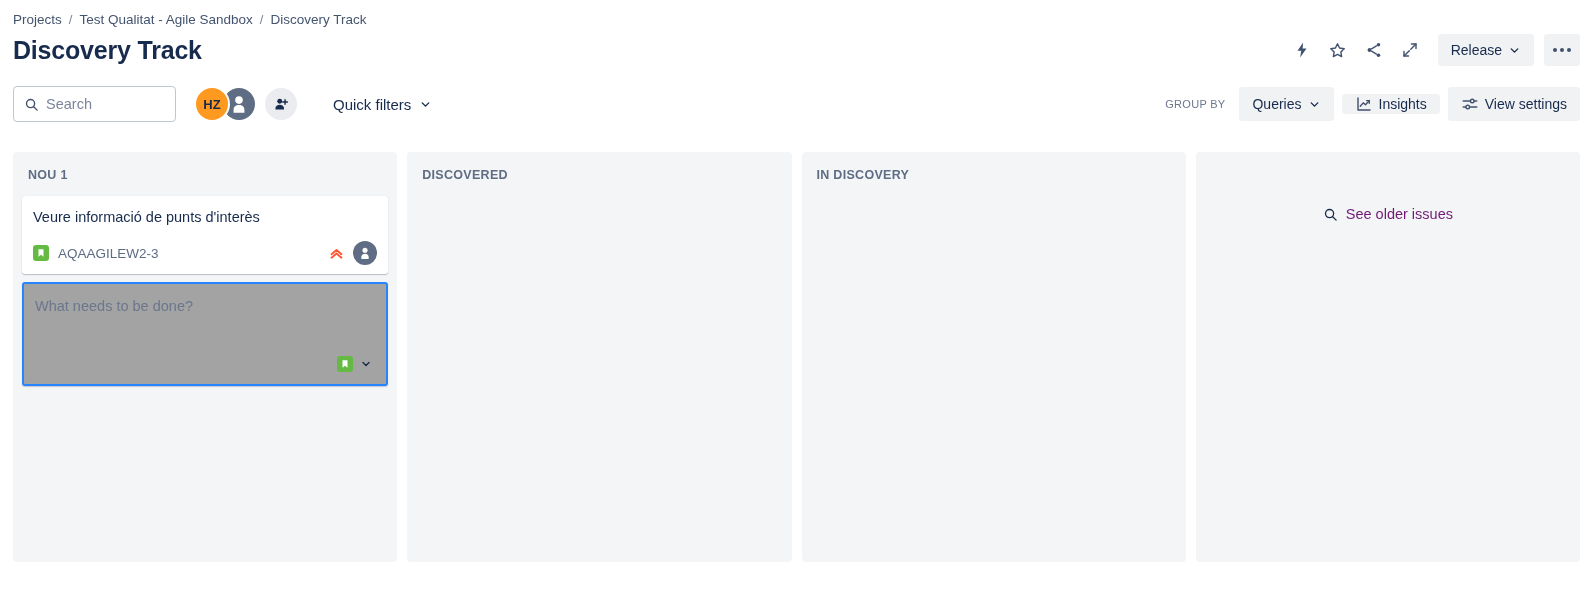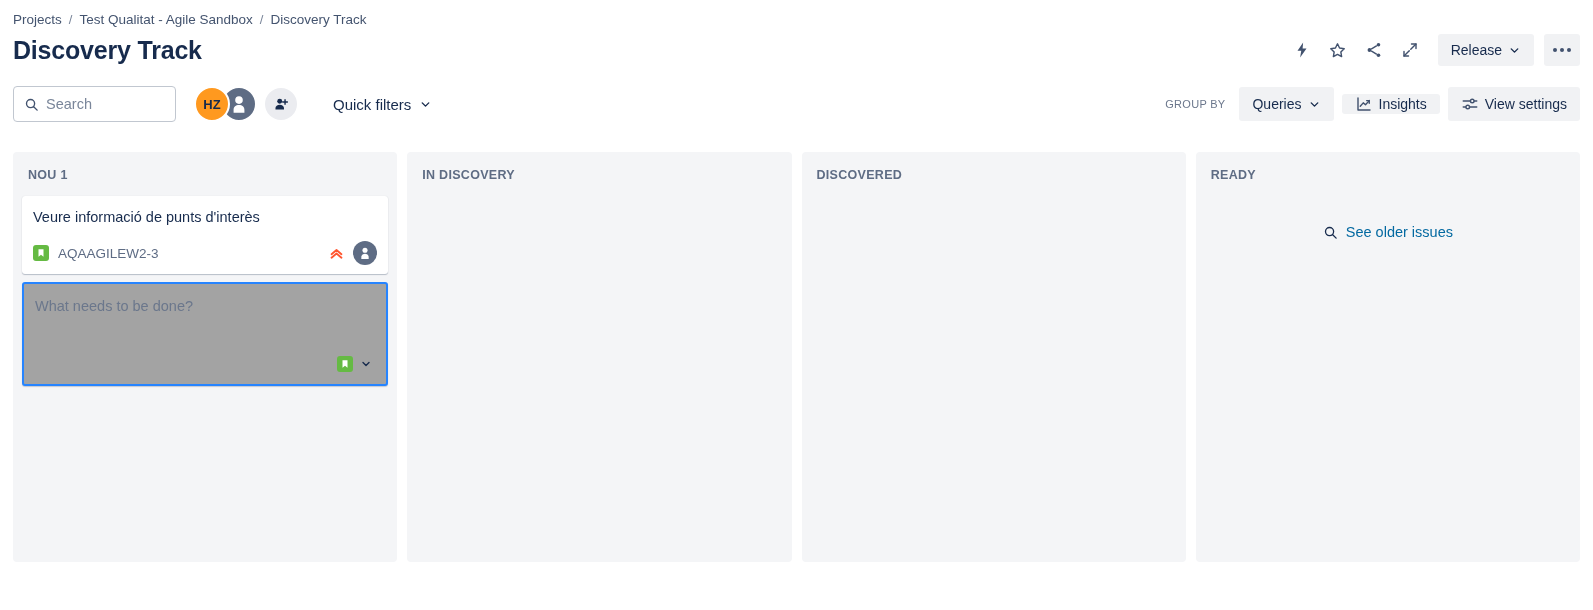--- a/index.html
+++ b/index.html
@@ -182,23 +182,23 @@
   .create-footer { display: flex; align-items: center; gap: 7px; }
   .type-select {
     display: flex; align-items: center; gap: 7px;
     background: transparent; border: none; cursor: pointer;
     padding: 2px 3px; border-radius: 3px;
   }
 
   .see-older {
     display: flex; align-items: center; justify-content: center;
     gap: 8px;
-    margin-top: 22px;
+    margin-top: 37px;
     background: transparent; border: none; cursor: pointer;
-    font-size: 14.5px; color: #0369a1;
+    font-size: 14.5px; color: #701a75;
     font-family: "Liberation Sans", sans-serif;
     padding: 6px;
   }
 
   svg { display: block; }
 </style>
 </head>
 <body>
 
 <div class="breadcrumb">
@@ -397,31 +397,30 @@
               </svg>
             </span>
           </button>
         </div>
       </div>
 
     </div>
   </div>
 
   <div class="column">
+    <div class="column-title">DISCOVERED</div>
+    <div class="cards"></div>
+  </div>
+
+  <div class="column">
     <div class="column-title">IN DISCOVERY</div>
     <div class="cards"></div>
   </div>
 
   <div class="column">
-    <div class="column-title">DISCOVERED</div>
-    <div class="cards"></div>
-  </div>
-
-  <div class="column">
-    <div class="column-title">READY</div>
     <button class="see-older">
       <span>
         <svg width="15" height="15" viewBox="0 0 24 24" fill="none" stroke="#172B4D" stroke-width="2.1" stroke-linecap="round">
           <circle cx="10.5" cy="10.5" r="6.5"></circle>
             <line x1="15.5" y1="15.5" x2="21" y2="21"></line>
         </svg>
       </span>
       <span>See older issues</span>
     </button>
   </div>

